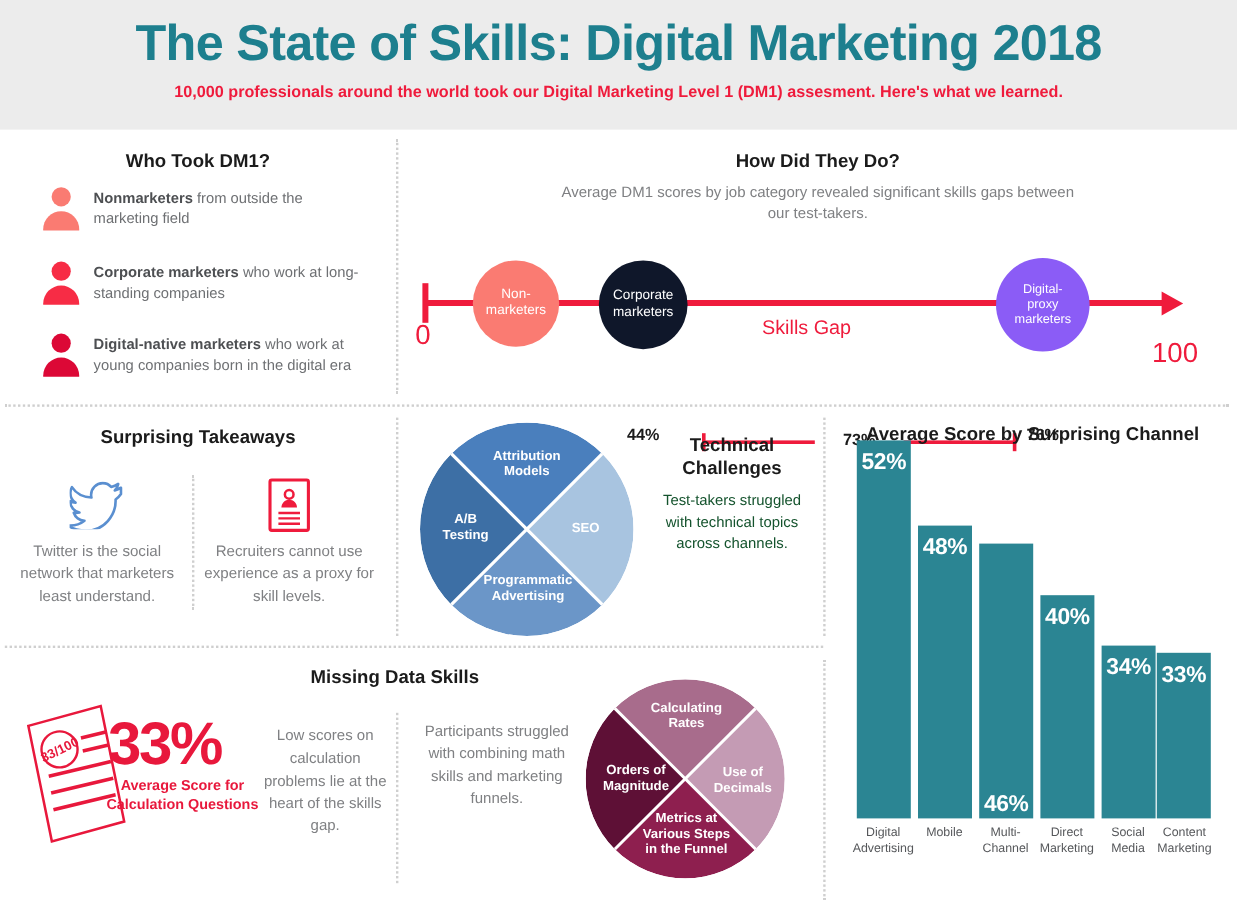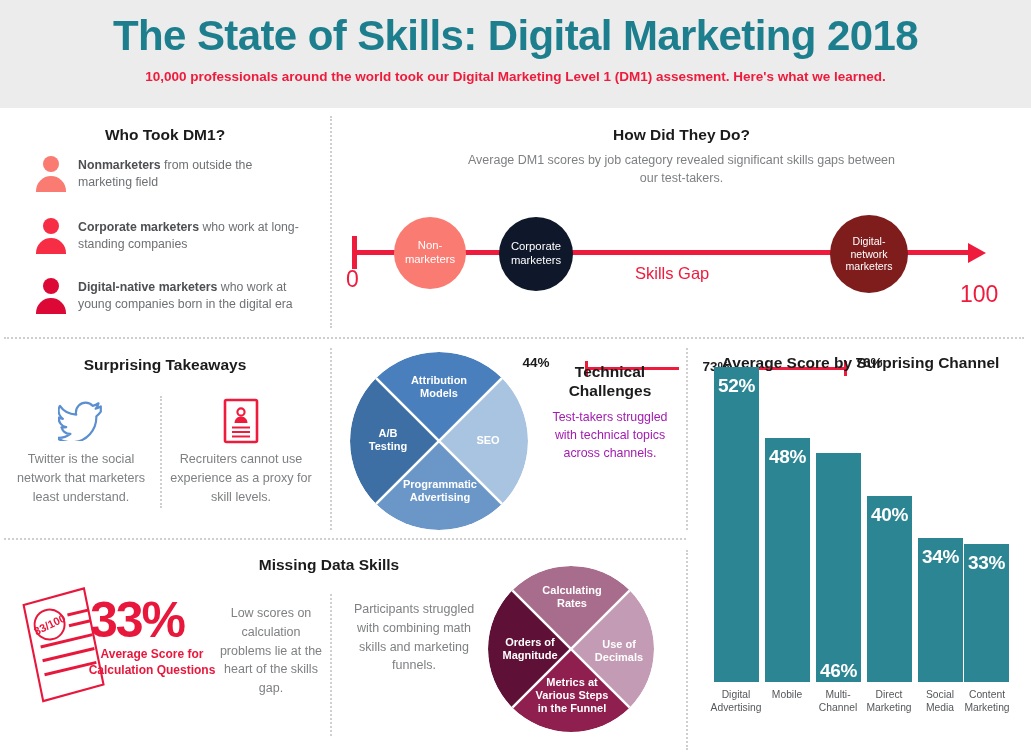--- a/index.html
+++ b/index.html
@@ -122,21 +122,21 @@
   
   #tech { position: absolute; left: 332px; top: 232px; width: 356px; height: 198px; }
   .pie { position: absolute; border-radius: 50%; overflow: hidden; }
   .pie svg { display: block; }
   .pie-lbl {
     position: absolute; color: #ffffff; font-size: 11px; font-weight: bold;
     text-align: center; line-height: 1.2; pointer-events: none;
   }
   .tech-txt { position: absolute; left: 212px; top: 22px; width: 132px; text-align: center; }
   .tech-txt .h { font-size: 15.5px; font-weight: bold; color: #1b1b1b; line-height: 1.25; }
-  .tech-txt .p { font-size: 12.4px; color: #a21caf; line-height: 1.45; margin-top: 8px; }
+  .tech-txt .p { font-size: 12.4px; color: #14532d; line-height: 1.45; margin-top: 8px; }
 
   
   #missing { position: absolute; left: 0; top: 434px; width: 688px; height: 212px; }
   #missing .sec-title { margin-top: 14px; }
   .m33 { position: absolute; left: 14px; top: 44px; width: 208px; height: 130px; }
   .m33 .bignum {
     position: absolute; left: 76px; top: 5px;
     font-size: 50px; font-weight: bold; color: #e8183c; letter-spacing: -2px;
   }
   .m33 .cap {
@@ -237,24 +237,24 @@
         </span>
       </div>
 
       <div class="bubble" style="left:167px; top:37px; width:74px; height:74px; background:#0f172a;">
         <span>
           <span>Corporate</span><br>
           <span>marketers</span>
         </span>
       </div>
 
-      <div class="bubble" style="left:498px; top:35px; width:78px; height:78px; background:#7f1d1d; font-size:10.6px;">
+      <div class="bubble" style="left:498px; top:35px; width:78px; height:78px; background:#8b5cf6; font-size:10.6px;">
         <span>
           <span>Digital-</span><br>
-          <span>network</span><br>
+          <span>proxy</span><br>
           <span>marketers</span>
         </span>
       </div>
 
       <div class="pct" style="left:62px; top:175px; width:72px;">38%</div>
       <div class="pct" style="left:167px; top:175px; width:74px;">44%</div>
       <div class="pct" style="left:498px; top:175px; width:78px;">76%</div>
 
       <div class="gap-bracket">
         <div class="tick" style="left:0;"></div>

